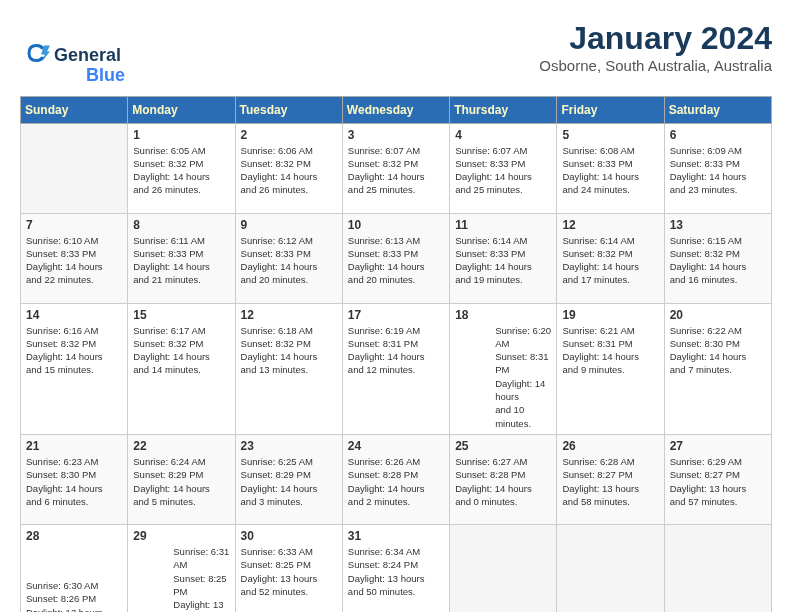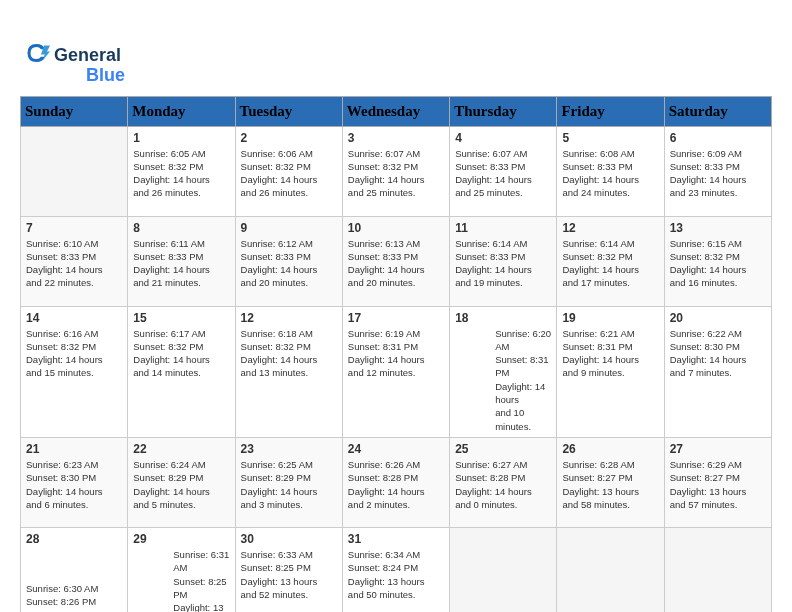--- a/index.html
+++ b/index.html
@@ -44,27 +44,26 @@
       font-size: 15px;
       color: #555;
     }
     table {
       width: 100%;
       border-collapse: collapse;
       table-layout: fixed;
     }
     th {
       background-color: #2a6db5;
-      color: #000000;
-      font-size: 15px;
+      color: #fef9c3;
+      font-size: 12px;
       font-weight: bold;
       padding: 6px 4px;
       text-align: left;
       border: 1px solid #aaa;
-      font-family: Liberation Serif, serif;
     }
     td {
       border: 1px solid #ccc;
       vertical-align: top;
       padding: 4px 5px;
       height: 90px;
       font-size: 10px;
       color: #333;
       background: #fff;
     }
@@ -90,20 +89,24 @@
   <div class="logo">
     <svg class="logo-icon" viewBox="0 0 40 40" xmlns="http://www.w3.org/2000/svg">
       <path d="M10 20 Q10 8 22 8 Q30 8 34 15 L28 15 Q26 12 22 12 Q14 12 14 20 Q14 28 22 28 Q26 28 28 25 L34 25 Q30 32 22 32 Q10 32 10 20Z" fill="#1a6dc0"></path>
       <path d="M32 10 L40 10 L36 18 L40 18 L30 30 L33 22 L28 22Z" fill="#3a9ad9"></path>
     </svg>
     <div>
       <div class="logo-text" style="color:#1a3a5c;margin-top:26px;">General</div>
       <div class="logo-text logo-blue">Blue</div>
     </div>
   </div>
+  <div class="title-area">
+    <div class="month-title">January 2024</div>
+    <div class="location">Osborne, South Australia, Australia</div>
+  </div>
 </div>
 
 <table>
   <thead>
     <tr id="header-row">
         <th>Sunday</th>
         <th>Monday</th>
         <th>Tuesday</th>
         <th>Wednesday</th>
         <th>Thursday</th>

